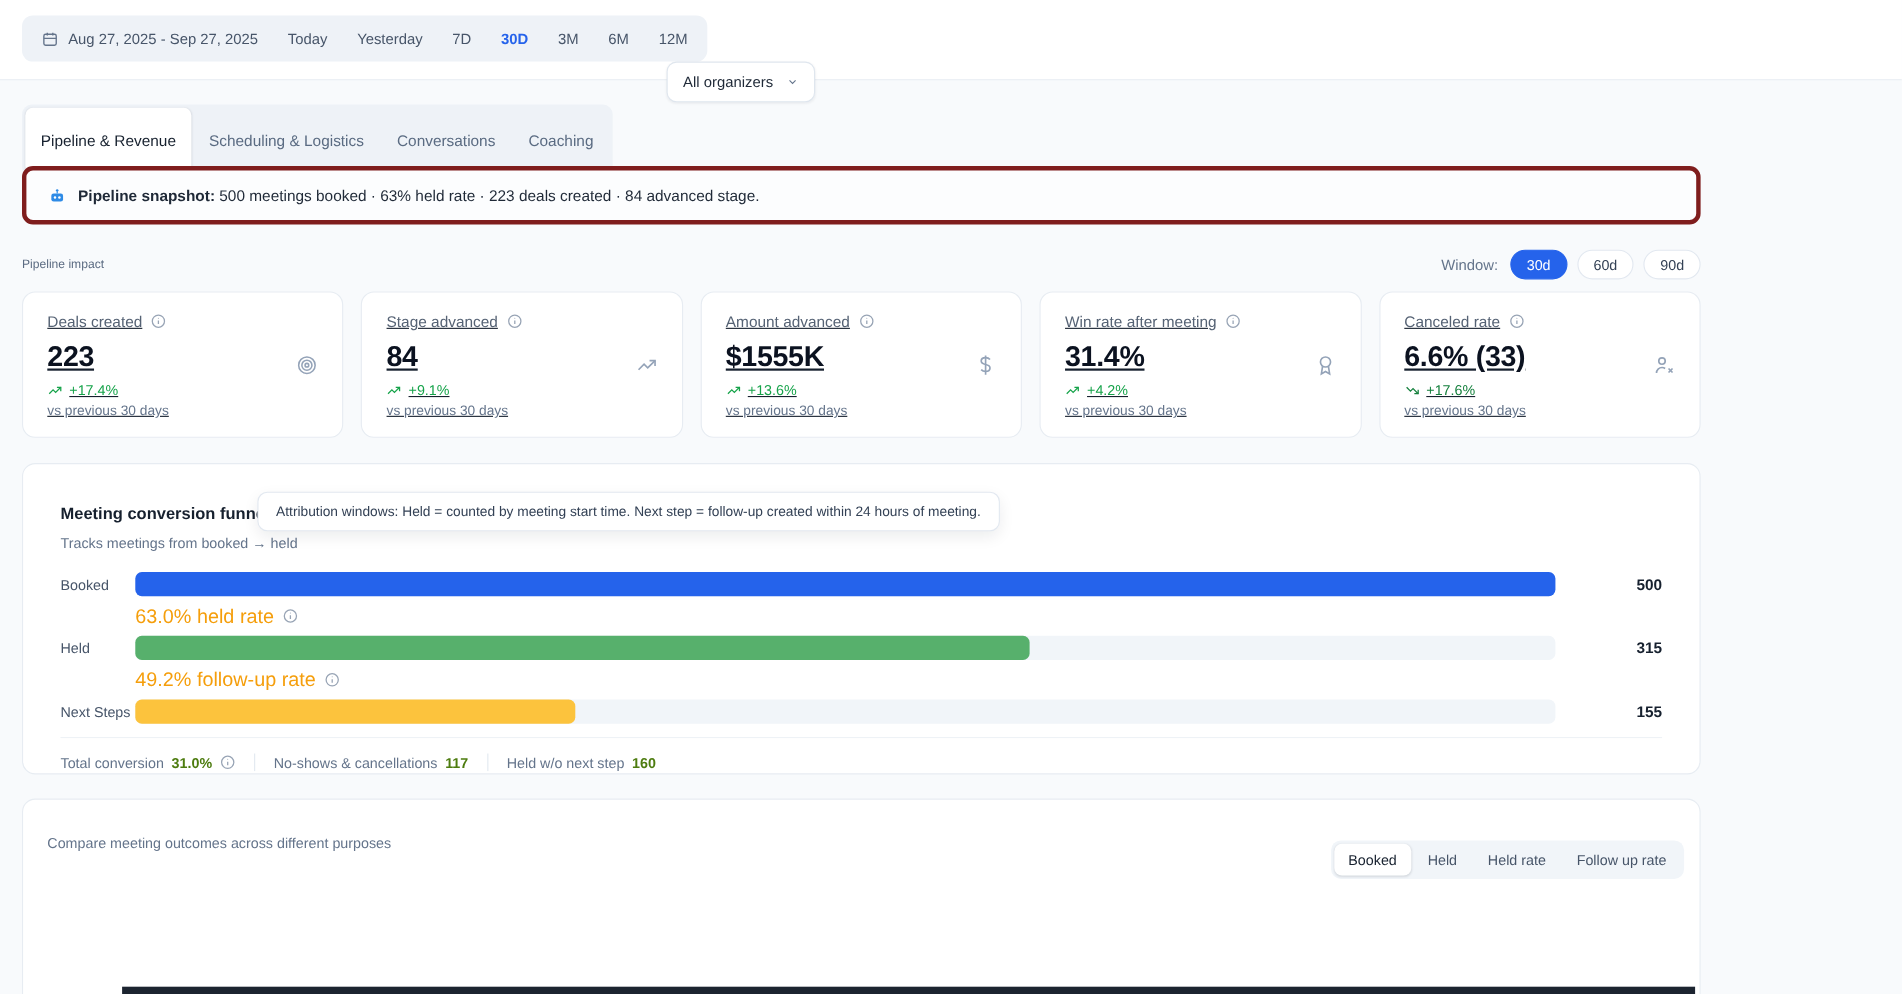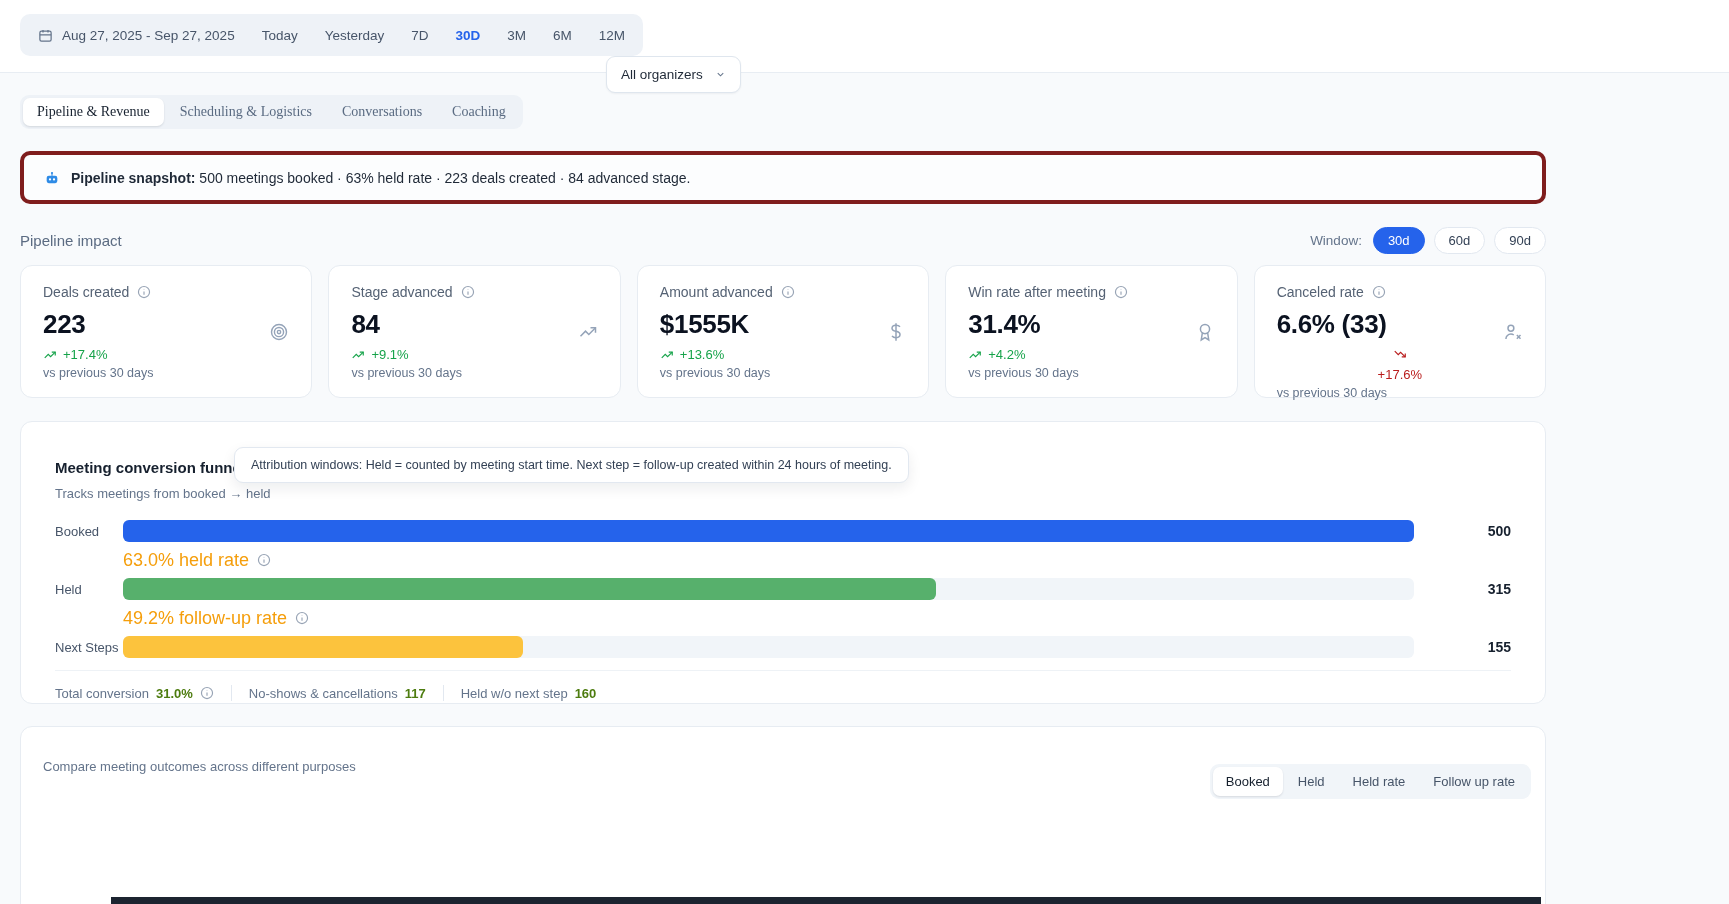--- a/index.html
+++ b/index.html
@@ -21,50 +21,50 @@
     font-family:inherit; }
   .preset.active { color:#2563eb; font-weight:700; }
   .dropdown { position:absolute; left:606px; top:16px; height:37px; background:#fff;
     border:1px solid #dfe6ee; border-radius:9px; display:flex; align-items:center;
     gap:12px; padding:0 14px; font-size:13.5px; color:#1f2937; cursor:pointer;
     box-shadow:0 1px 2px rgba(16,24,40,.05);margin-top:40px; }
 
   
   .tabs { position:absolute; left:20px; top:95px; background:#eef2f7; border-radius:9px;
     display:inline-flex; align-items:center; padding:3px; gap:2px; }
-  .tab { padding:6px 14px; font-size:14px; color:#5a6b82; border-radius:7px; cursor:pointer; white-space:nowrap;font-family:Liberation Serif, serif; }
+  .tab { padding:22px 14px; font-size:14px; color:#5a6b82; border-radius:7px; cursor:pointer; white-space:nowrap; }
   .tab.active { background:#fff; color:#16202e; font-weight:500; box-shadow:0 1px 2px rgba(15,23,42,.12); }
 
   
   .banner { position:absolute; left:20px; top:151px; width:1526px; height:53px;
     background:#fcfdfe; border:4px solid #7f1d1d; border-radius:10px;
     display:flex; align-items:center; padding:0 20px; gap:11px; font-size:14px; color:#1f2937; }
   .banner b { font-weight:700; }
 
   
   .section-head { position:absolute; left:20px; top:227px; width:1526px;
     display:flex; justify-content:space-between; align-items:center; }
-  .section-title { font-size:15px; color:#5b6b82; }
+  .section-title { font-size:11px; color:#5b6b82; }
   .window-ctl { display:flex; align-items:center; gap:9px; }
   .window-label { font-size:13.5px; color:#64748b; margin-right:2px; }
   .pill { height:27px; padding:0 14px; border-radius:15px; font-size:13px;
     display:flex; align-items:center; background:#fff; border:1px solid #e2e8f0;
     color:#334155; cursor:pointer; font-family:inherit; }
   .pill.active { background:#2563eb; border-color:#2563eb; color:#fff; font-weight:500; }
 
   
-  .cards { position:absolute; left:20px; top:265px; width:1526px; display:flex; gap:16px; }
+  .cards { position:absolute; left:20px; top:265px; width:1526px; display:flex; gap:16px;text-decoration:underline; }
   .card { flex:1; height:133px; background:#fff; border:1px solid #e7ecf2; border-radius:12px;
     padding:18px 22px; position:relative; }
   .card-title { font-size:14px; color:#556274; display:flex; align-items:center; gap:8px; }
   .card-value { margin-top:9px; font-size:26px; font-weight:700; color:#0b1220; letter-spacing:-.3px; }
   .card-icon { position:absolute; right:22px; top:56px; color:#94a3b8; }
   .card-change { margin-top:7px; font-size:13px; display:flex; align-items:center; gap:6px; }
   .card-change.up { color:#16a34a; }
-  .card-change.down { color:#b91c1c;flex-direction:column; }
+  .card-change.down { color:#15803d; }
   .card-sub { margin-top:4px; font-size:12.5px; color:#64748b; }
 
   
   .funnel-card { position:absolute; left:20px; top:421px; width:1526px; height:283px;
     background:#fff; border:1px solid #e7ecf2; border-radius:12px; padding:34px; }
   .f-title-row { display:flex; align-items:center; gap:9px; font-size:15px; font-weight:700; color:#16202e; margin-top:3px; }
   .f-sub { margin-top:10px; font-size:13px; color:#64748b; }
   .tooltip { position:absolute; left:213px; top:25px; background:#fff; border:1px solid #e2e8f0;
     border-radius:9px; box-shadow:0 5px 14px rgba(15,23,42,.08); padding:10px 16px;
     font-size:12.5px; color:#334155; white-space:nowrap; z-index:5; }

